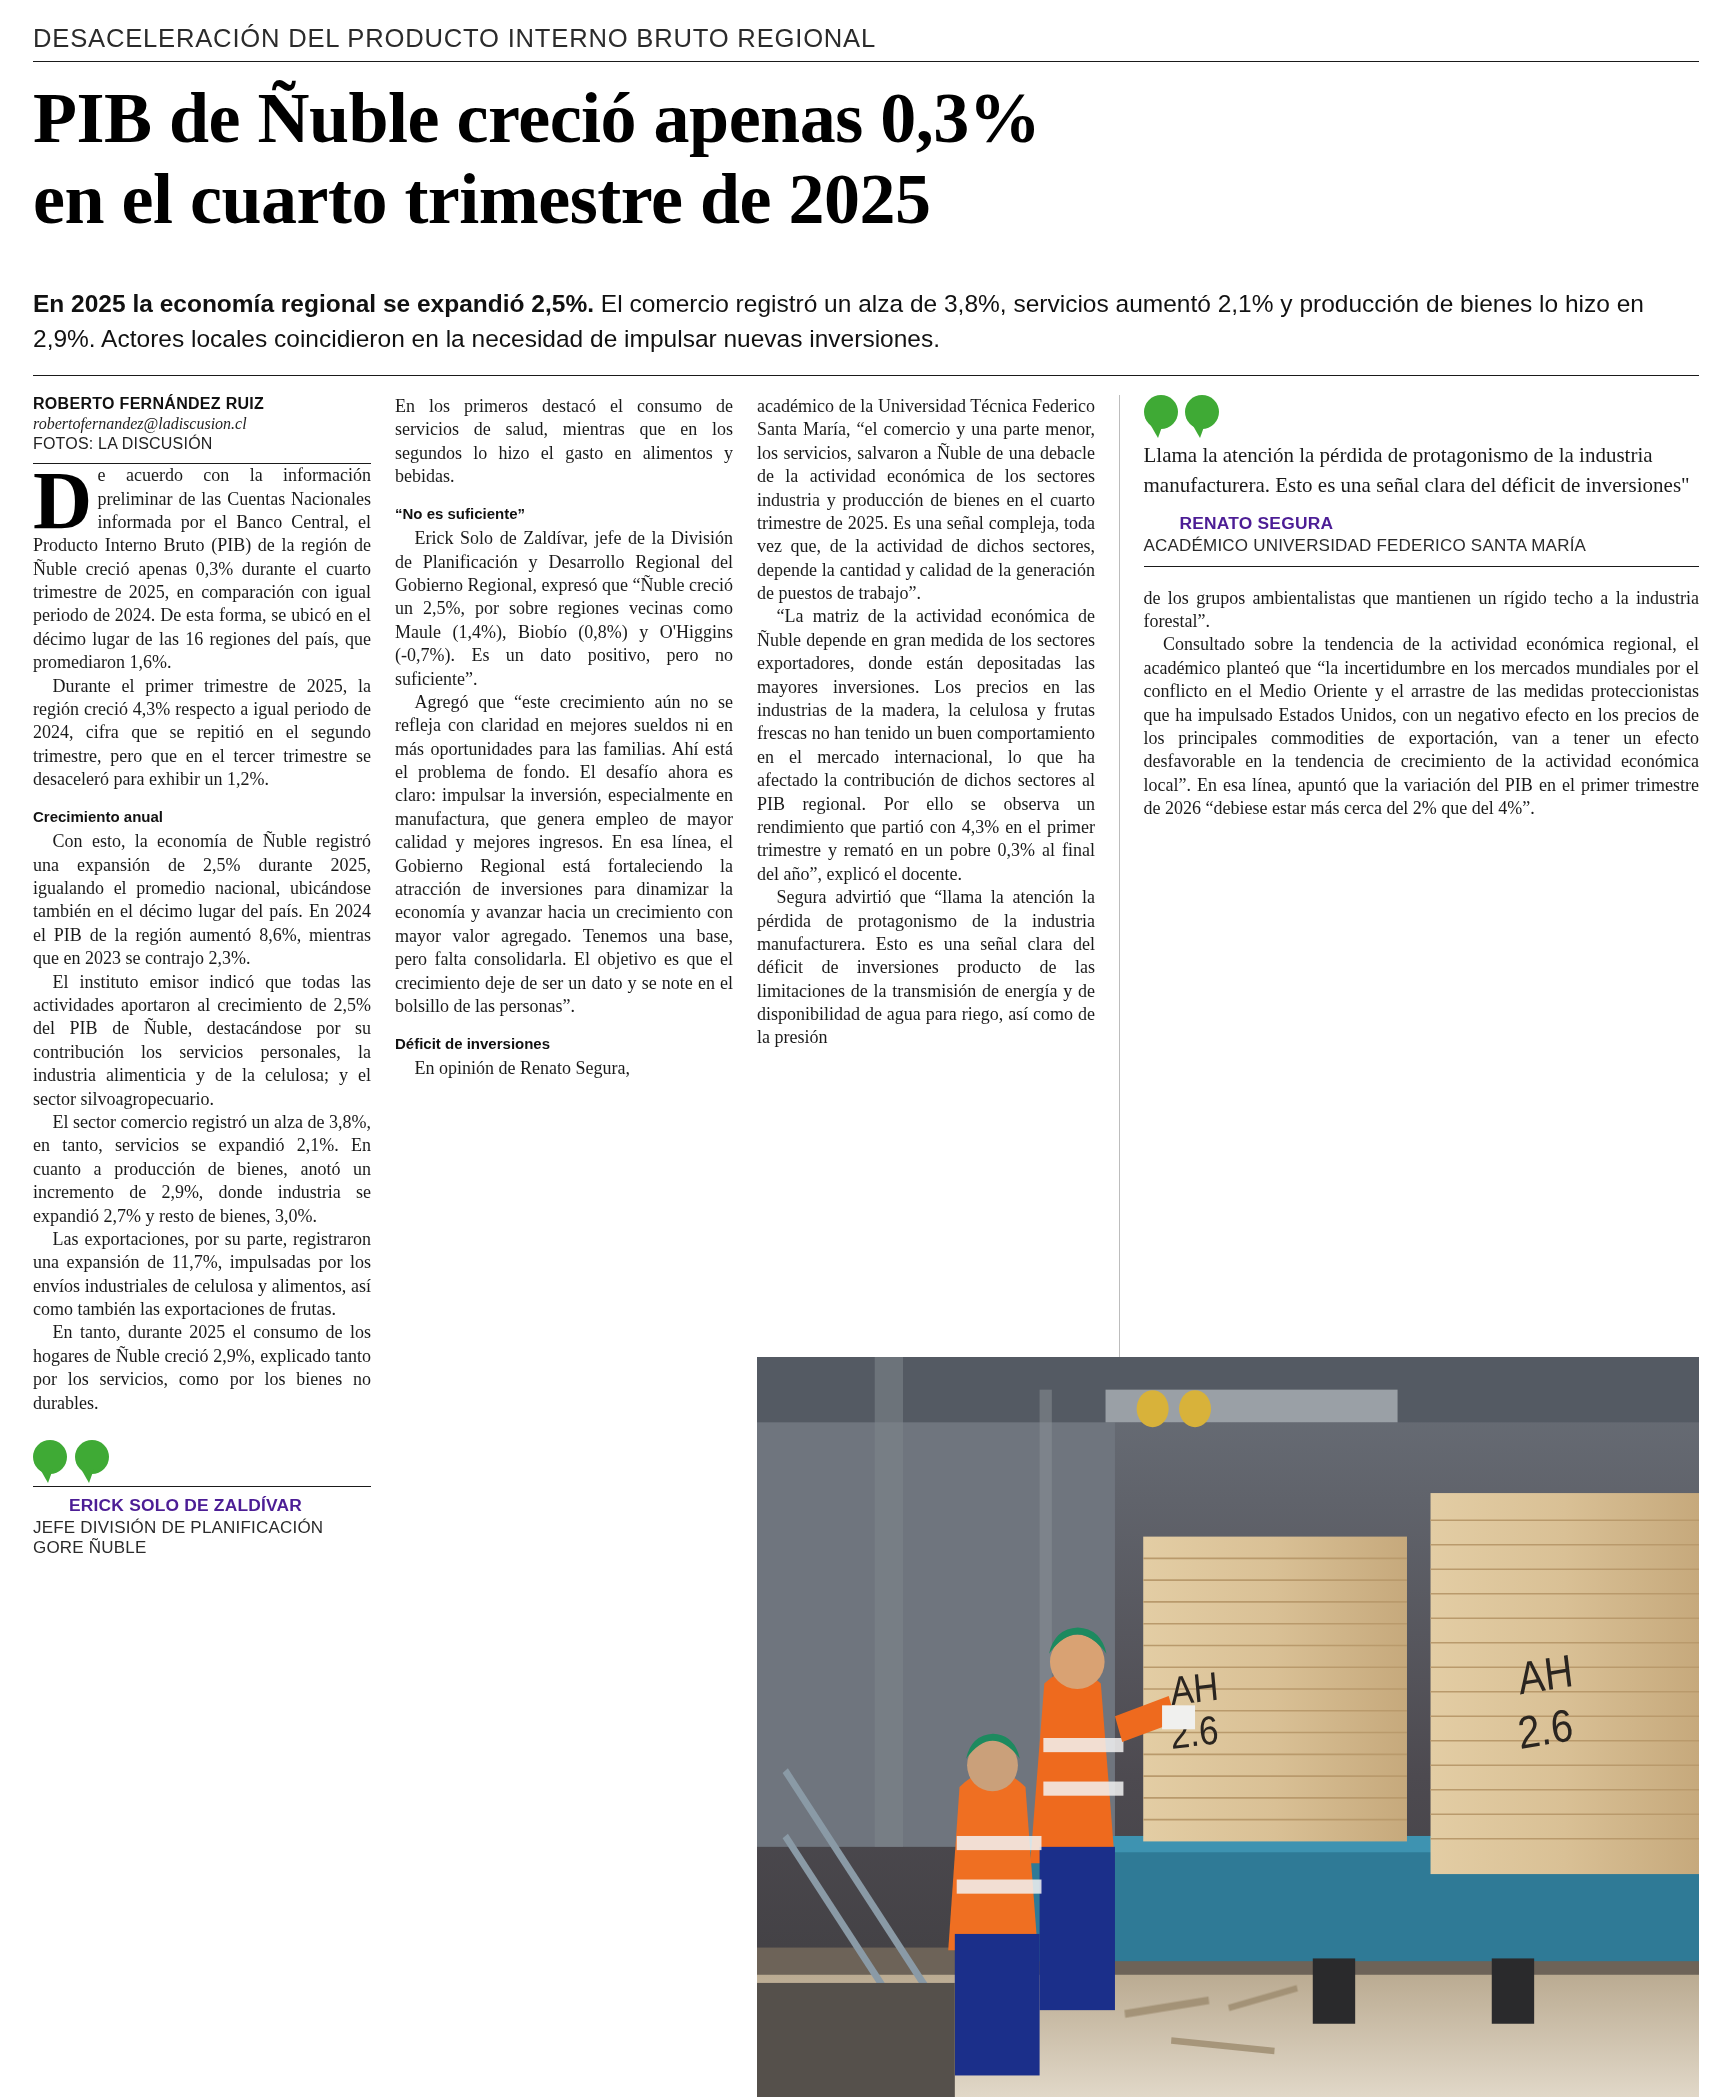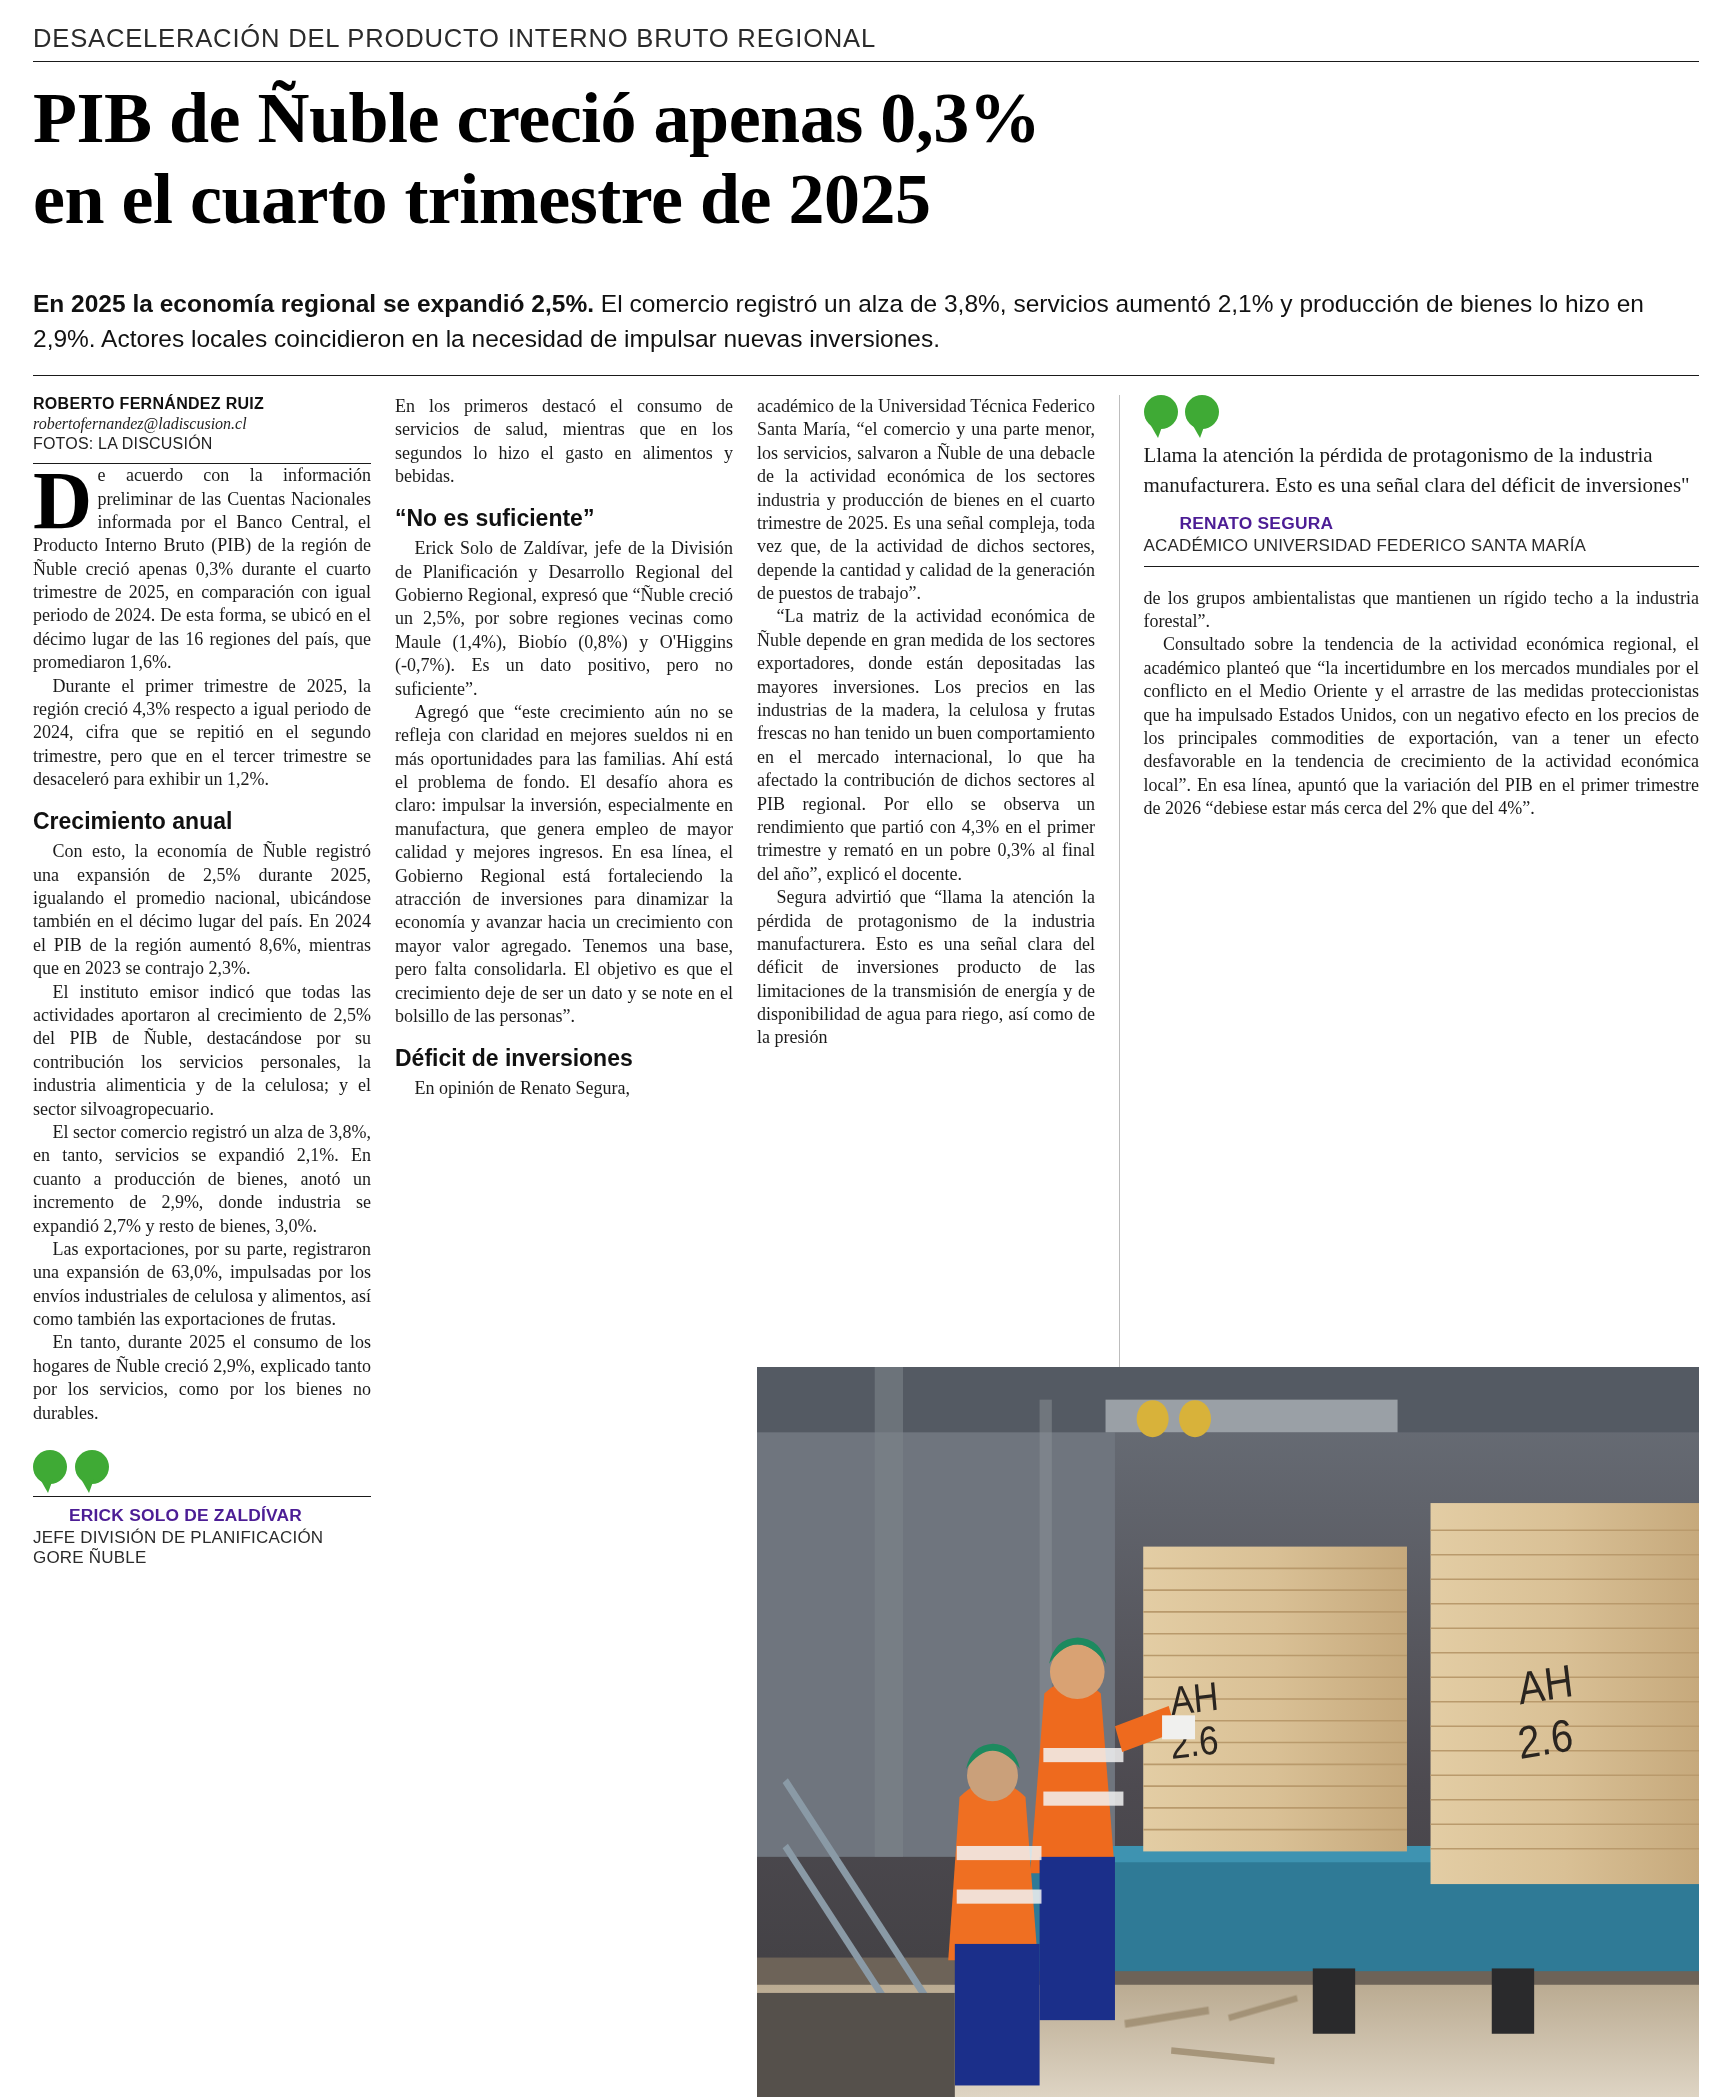--- a/index.html
+++ b/index.html
@@ -114,21 +114,21 @@
     font-family: "Liberation Serif", serif;
     font-weight: bold;
     font-size: 82px;
     line-height: 0.78;
     padding: 4.4px 5.4px 0 0;
     color: #000;
   }
   h3.subhead {
     font-family: "Liberation Sans", sans-serif;
     font-weight: bold;
-    font-size: 23px;
+    font-size: 15px;
     margin: 16.3px 0 5.4px 0;
     color: #111;
   }
 
   
   .quote-block { margin-top: 25px; }
   .quote-marks {
     display: flex;
     gap: 7.6px;
     margin-bottom: 12px;
@@ -239,21 +239,21 @@
 
       <p class="body first col1-first">
         <span class="dropcap">D</span><span>e acuerdo con la información preliminar de las Cuentas Nacionales informada por el Banco Central, el Producto Interno Bruto (PIB) de la región de Ñuble creció apenas 0,3% durante el cuarto trimestre de 2025, en comparación con igual periodo de 2024. De esta forma, se ubicó en el décimo lugar de las 16 regiones del país, que promediaron 1,6%.</span>
       </p>
       <p class="body">Durante el primer trimestre de 2025, la región creció 4,3% respecto a igual periodo de 2024, cifra que se repitió en el segundo trimestre, pero que en el tercer trimestre se desaceleró para exhibir un 1,2%.</p>
 
       <h3 class="subhead">Crecimiento anual</h3>
       <p class="body">Con esto, la economía de Ñuble registró una expansión de 2,5% durante 2025, igualando el promedio nacional, ubicándose también en el décimo lugar del país. En 2024 el PIB de la región aumentó 8,6%, mientras que en 2023 se contrajo 2,3%.</p>
       <p class="body">El instituto emisor indicó que todas las actividades aportaron al crecimiento de 2,5% del PIB de Ñuble, destacándose por su contribución los servicios personales, la industria alimenticia y de la celulosa; y el sector silvoagropecuario.</p>
       <p class="body">El sector comercio registró un alza de 3,8%, en tanto, servicios se expandió 2,1%. En cuanto a producción de bienes, anotó un incremento de 2,9%, donde industria se expandió 2,7% y resto de bienes, 3,0%.</p>
-      <p class="body">Las exportaciones, por su parte, registraron una expansión de 63,0%, impulsadas por los envíos industriales de celulosa y alimentos, así como también las exportaciones de frutas.</p>
+      <p class="body">Las exportaciones, por su parte, registraron una expansión de 11,7%, impulsadas por los envíos industriales de celulosa y alimentos, así como también las exportaciones de frutas.</p>
       <p class="body">En tanto, durante 2025 el consumo de los hogares de Ñuble creció 2,9%, explicado tanto por los servicios, como por los bienes no durables.</p>
 
       <div class="quote-block">
         <div class="quote-marks">
           <div class="qm">
               <span class="qm-tail"></span>
             </div>
           <div class="qm">
               <span class="qm-tail"></span>
             </div>

